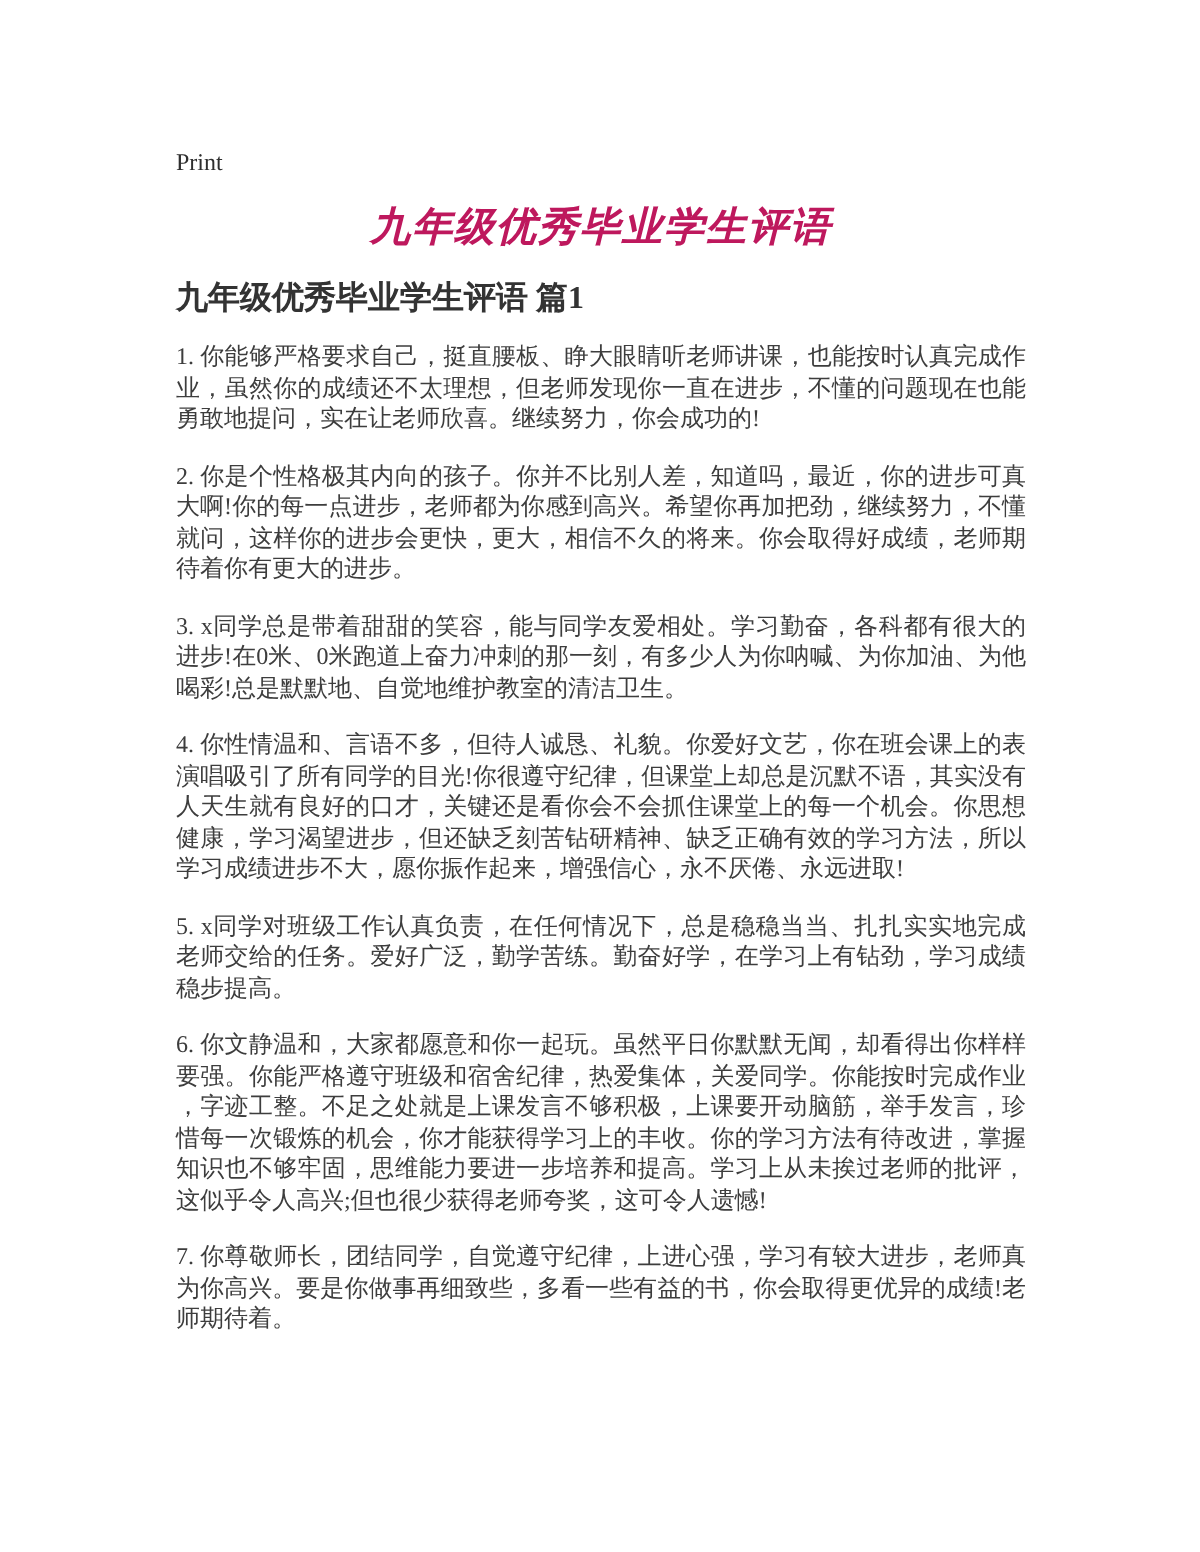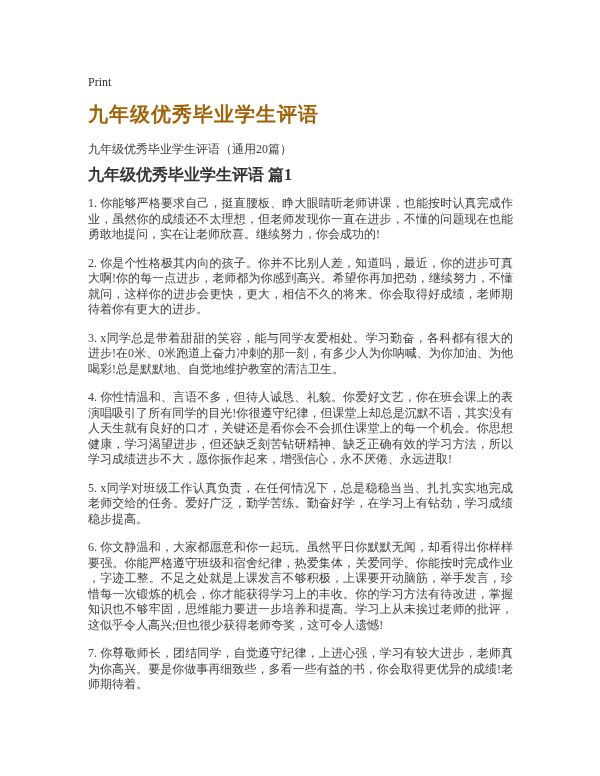--- a/index.html
+++ b/index.html
@@ -22,24 +22,26 @@
     font-family: "Liberation Serif", serif;
     font-size: 12px;
     line-height: 12px;
     color: #2e2e2e;
     cursor: pointer;
   }
   .doc-title {
     font-size: 20px;
     font-weight: bold;
     line-height: 24px;
-    color: #a16207;
+    text-align: center;
+    color: #be185d;
     margin-top: 12px;
     margin-bottom: 16px;
     letter-spacing: 1px;
+    font-style: italic;
   }
   .doc-subtitle {
     font-size: 12px;
     line-height: 15px;
     color: #3d3d3d;
     margin-bottom: 10px;
   }
   .section-heading {
     font-size: 16px;
     font-weight: bold;
@@ -59,21 +61,20 @@
 </style>
 </head>
 <body>
 
 <div class="page">
 
   <span class="print-link">Print</span>
 
   <h1 class="doc-title">九年级优秀毕业学生评语</h1>
 
-  <div class="doc-subtitle">九年级优秀毕业学生评语（通用20篇）</div>
 
   <h2 class="section-heading">九年级优秀毕业学生评语 篇1</h2>
 
   <div class="body-text">
     <p>1. 你能够严格要求自己，挺直腰板、睁大眼睛听老师讲课，也能按时认真完成作业，虽然你的成绩还不太理想，但老师发现你一直在进步，不懂的问题现在也能勇敢地提问，实在让老师欣喜。继续努力，你会成功的!</p>
     <p>2. 你是个性格极其内向的孩子。你并不比别人差，知道吗，最近，你的进步可真大啊!你的每一点进步，老师都为你感到高兴。希望你再加把劲，继续努力，不懂就问，这样你的进步会更快，更大，相信不久的将来。你会取得好成绩，老师期待着你有更大的进步。</p>
     <p>3. x同学总是带着甜甜的笑容，能与同学友爱相处。学习勤奋，各科都有很大的进步!在0米、0米跑道上奋力冲刺的那一刻，有多少人为你呐喊、为你加油、为他喝彩!总是默默地、自觉地维护教室的清洁卫生。</p>
     <p>4. 你性情温和、言语不多，但待人诚恳、礼貌。你爱好文艺，你在班会课上的表演唱吸引了所有同学的目光!你很遵守纪律，但课堂上却总是沉默不语，其实没有人天生就有良好的口才，关键还是看你会不会抓住课堂上的每一个机会。你思想健康，学习渴望进步，但还缺乏刻苦钻研精神、缺乏正确有效的学习方法，所以学习成绩进步不大，愿你振作起来，增强信心，永不厌倦、永远进取!</p>
     <p>5. x同学对班级工作认真负责，在任何情况下，总是稳稳当当、扎扎实实地完成老师交给的任务。爱好广泛，勤学苦练。勤奋好学，在学习上有钻劲，学习成绩稳步提高。</p>
     <p>6. 你文静温和，大家都愿意和你一起玩。虽然平日你默默无闻，却看得出你样样要强。你能严格遵守班级和宿舍纪律，热爱集体，关爱同学。你能按时完成作业，字迹工整。不足之处就是上课发言不够积极，上课要开动脑筋，举手发言，珍惜每一次锻炼的机会，你才能获得学习上的丰收。你的学习方法有待改进，掌握知识也不够牢固，思维能力要进一步培养和提高。学习上从未挨过老师的批评，这似乎令人高兴;但也很少获得老师夸奖，这可令人遗憾!</p>

